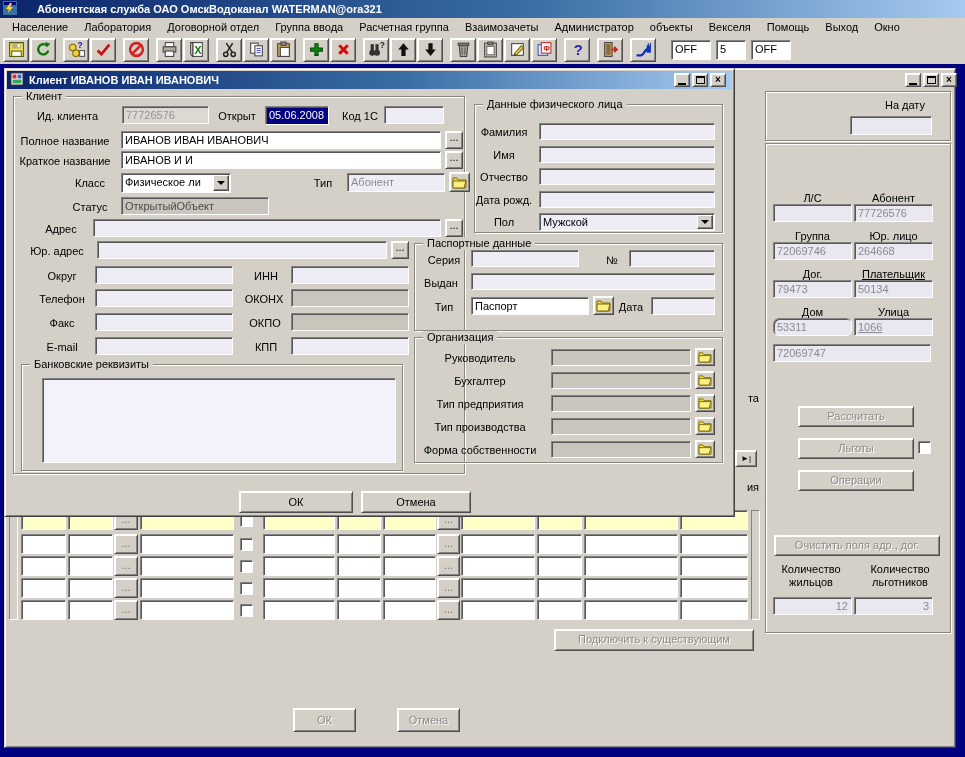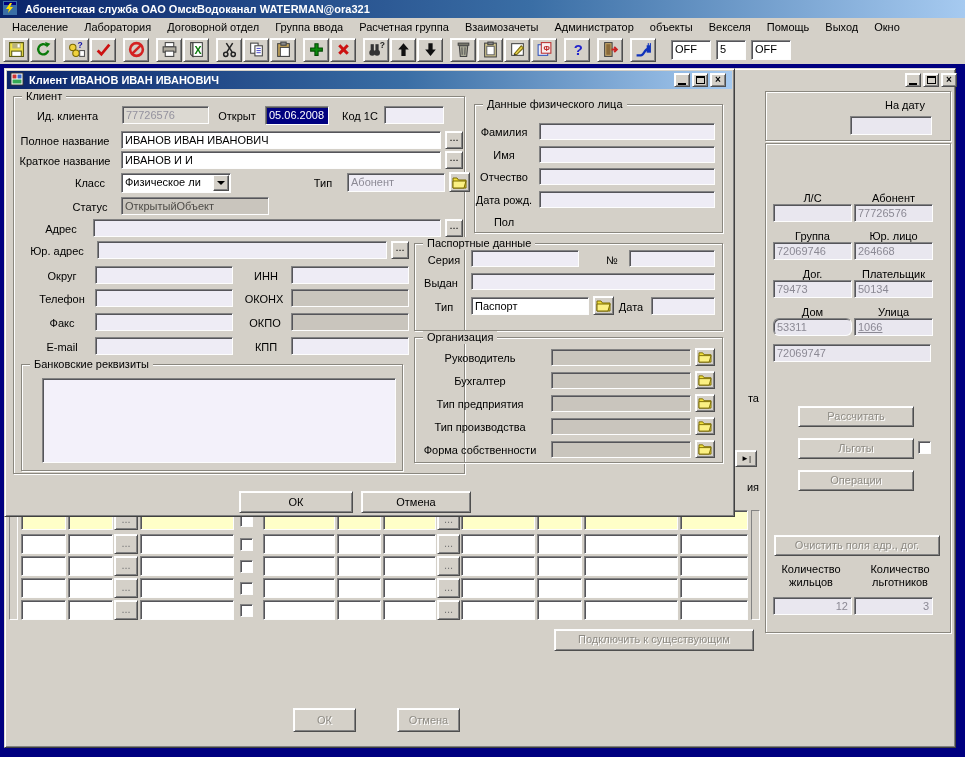--- a/index.html
+++ b/index.html
@@ -16,21 +16,21 @@
   .btn3 { position:absolute; background:#d4d0c8; border:1px solid; border-color:#fdfdfd #4e4e4e #4e4e4e #fdfdfd; box-shadow: inset 1px 1px 0 #fff, inset -1px -1px 0 #838383; text-align:center; line-height:19px; }
   .btn3.dis { color:#8f8c85; text-shadow:1px 1px 0 #fff; }
   .lbl { position:absolute; text-align:center; line-height:13px; white-space:nowrap; }
   .clbl { position:absolute; text-align:center; line-height:13px; }
   .grp { position:absolute; border:1px solid #8a877f; box-shadow: inset 1px 1px 0 #fff, 1px 1px 0 #fff; }
   .grp > .cap { position:absolute; top:-7px; left:8px; background:#d4d0c8; padding:0 4px; line-height:13px; white-space:nowrap; }
   .chk { position:absolute; width:13px; height:13px; background:#fff; border:1px solid; border-color:#838383 #fdfdfd #fdfdfd #838383; box-shadow: inset 1px 1px 0 #55555a; }
 
   
   #app-titlebar { position:absolute; left:0; top:0; width:965px; height:18px; background:linear-gradient(90deg,#0a246a,#3a6ea5 55%,#a6caf0); color:#fff; font-weight:bold; display:flex; align-items:center; padding-left:3px; }
-  #app-titlebar .ttl { margin-left:8px; }
+  #app-titlebar .ttl { margin-left:20px; }
   #menubar { position:absolute; left:0; top:18px; width:965px; height:18px; display:flex; align-items:center; padding-left:4px; background:#d4d0c8; }
   .menu-item { padding:2px 8px 3px 8px; }
   #toolbar { position:absolute; left:0; top:36px; width:965px; height:28px; display:flex; align-items:center; padding-left:3px; background:#d4d0c8; }
   .tgroup { display:flex; margin-right:6px; }
   .tb-btn { width:26px; height:24px; background:#d4d0c8; border:1px solid; border-color:#fdfdfd #4e4e4e #4e4e4e #fdfdfd; box-shadow: inset 1px 1px 0 #fff, inset -1px -1px 0 #838383; display:flex; align-items:center; justify-content:center; margin-right:1px; }
   .tb-fld { height:20px; width:40px; background:#fff; border:1px solid; border-color:#838383 #fdfdfd #fdfdfd #838383; box-shadow: inset 1px 1px 0 #55555a; padding:2px 3px 0 3px; line-height:13px; }
 
   
   #mdi { position:absolute; left:0; top:64px; width:965px; height:693px; background:#000080; }
   #child { position:absolute; left:4px; top:68px; width:952px; height:680px; }
@@ -276,21 +276,21 @@
         <div class="clbl" style="left: 768px; top: 123px; width: 79px;">Л/С</div>
         <div class="fld pan" style="left: 768px; top: 135px; width: 79px; height: 18px;"></div>
         <div class="clbl" style="left: 849px; top: 123px; width: 79px;">Абонент</div>
         <div class="fld pan" style="left: 849px; top: 135px; width: 79px; height: 18px;">77726576</div>
         <div class="clbl" style="left: 768px; top: 161px; width: 79px;">Группа</div>
         <div class="fld pan" style="left: 768px; top: 173px; width: 79px; height: 18px;">72069746</div>
         <div class="clbl" style="left: 849px; top: 161px; width: 79px;">Юр. лицо</div>
         <div class="fld pan" style="left: 849px; top: 173px; width: 79px; height: 18px;">264668</div>
         <div class="clbl" style="left: 768px; top: 199px; width: 79px;">Дог.</div>
         <div class="fld pan" style="left: 768px; top: 211px; width: 79px; height: 18px;">79473</div>
-        <div class="clbl" style="left: 849px; top: 199px; width: 79px;">Плательщик</div>
+        <div class="clbl" style="left: 849px; top: 199px; width: 79px; text-decoration: underline;">Плательщик</div>
         <div class="fld pan" style="left: 849px; top: 211px; width: 79px; height: 18px;">50134</div>
         <div class="clbl" style="left: 768px; top: 237px; width: 79px;">Дом</div>
         <div class="fld pan" style="left: 768px; top: 249px; width: 79px; height: 18px; border-radius: 6px;">53311</div>
         <div class="clbl" style="left: 849px; top: 237px; width: 79px;">Улица</div>
         <div class="fld pan" style="left: 849px; top: 249px; width: 79px; height: 18px; text-decoration: underline;">1066</div>
       </div>
     <div class="fld pan" style="left:768px; top:275px; width:158px; height:18px;">72069747</div>
 
     <div class="btn3 dis" style="left:793px; top:337px; width:116px; height:21px;">Рассчитать</div>
     <div class="btn3 dis" style="left:793px; top:369px; width:116px; height:21px;">Льготы</div>
@@ -480,20 +480,26 @@
         <div class="lbl" style="left: 469px; top: 57px; width: 60px;">Фамилия</div>
         <div class="fld lav" style="left: 534px; top: 54px; width: 176px; height: 17px;"></div>
         <div class="lbl" style="left: 469px; top: 80px; width: 60px;">Имя</div>
         <div class="fld lav" style="left: 534px; top: 77px; width: 176px; height: 17px;"></div>
         <div class="lbl" style="left: 469px; top: 102px; width: 60px;">Отчество</div>
         <div class="fld lav" style="left: 534px; top: 99px; width: 176px; height: 17px;"></div>
         <div class="lbl" style="left: 469px; top: 125px; width: 60px;">Дата рожд.</div>
         <div class="fld lav" style="left: 534px; top: 122px; width: 176px; height: 17px;"></div>
       </div>
     <div class="lbl" style="left:469px; top:147px; width:60px;">Пол</div>
+    <div class="fld lav" style="left:534px; top:144px; width:176px; height:18px; color:#000;">
+      <span>Мужской</span>
+      <div class="combo-arrow">
+          <div class="tri"></div>
+        </div>
+    </div>
 
     <div class="grp" style="left:409px; top:174px; width:309px; height:88px;">
       <span class="cap">Паспортные данные</span>
     </div>
     <div class="lbl" style="left:417px; top:185px; width:44px;">Серия</div>
     <div class="fld lav" style="left:466px; top:181px; width:108px; height:17px;"></div>
     <div class="lbl" style="left:596px; top:185px; width:22px;">№</div>
     <div class="fld lav" style="left:624px; top:181px; width:86px; height:17px;"></div>
     <div class="lbl" style="left:411px; top:208px; width:50px;">Выдан</div>
     <div class="fld lav" style="left:466px; top:204px; width:244px; height:17px;"></div>

